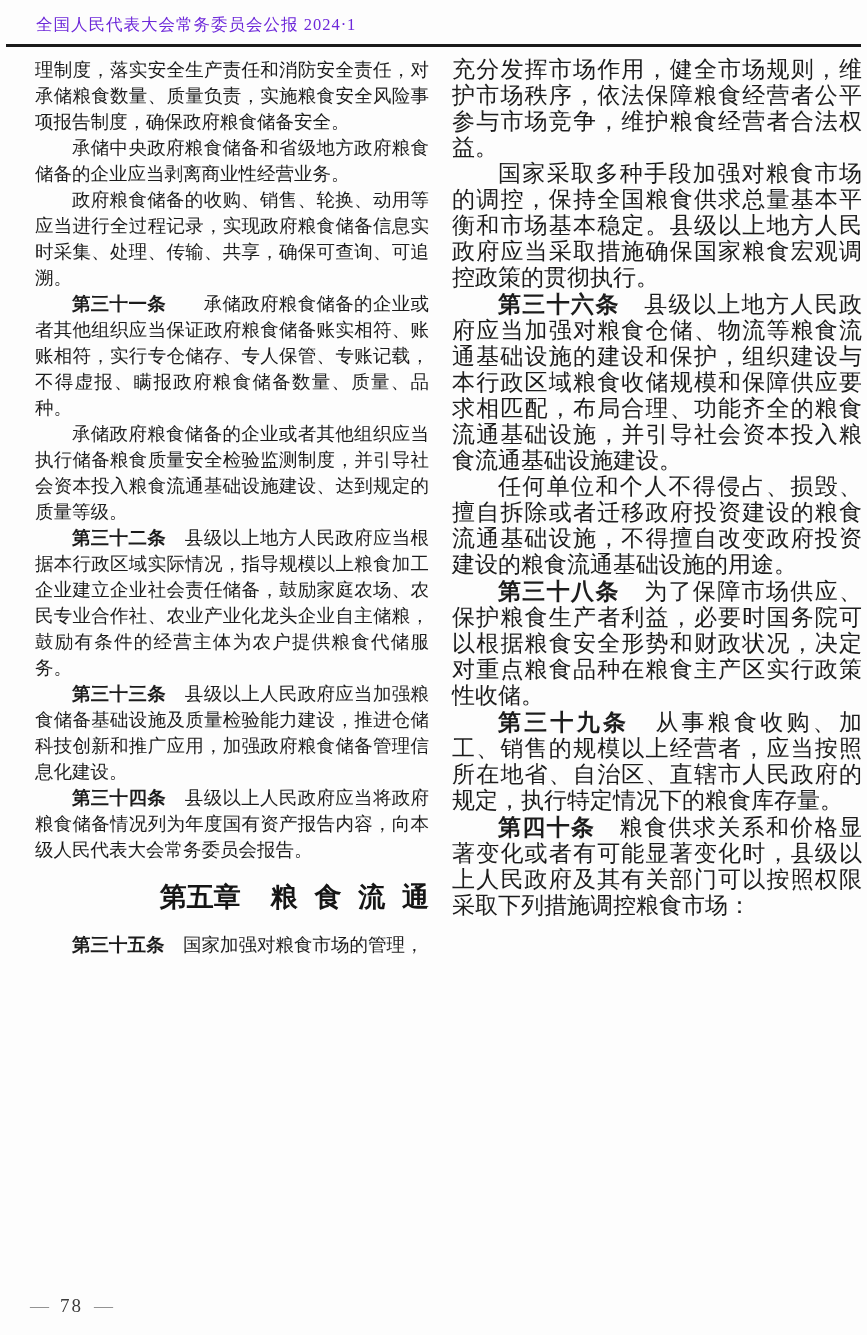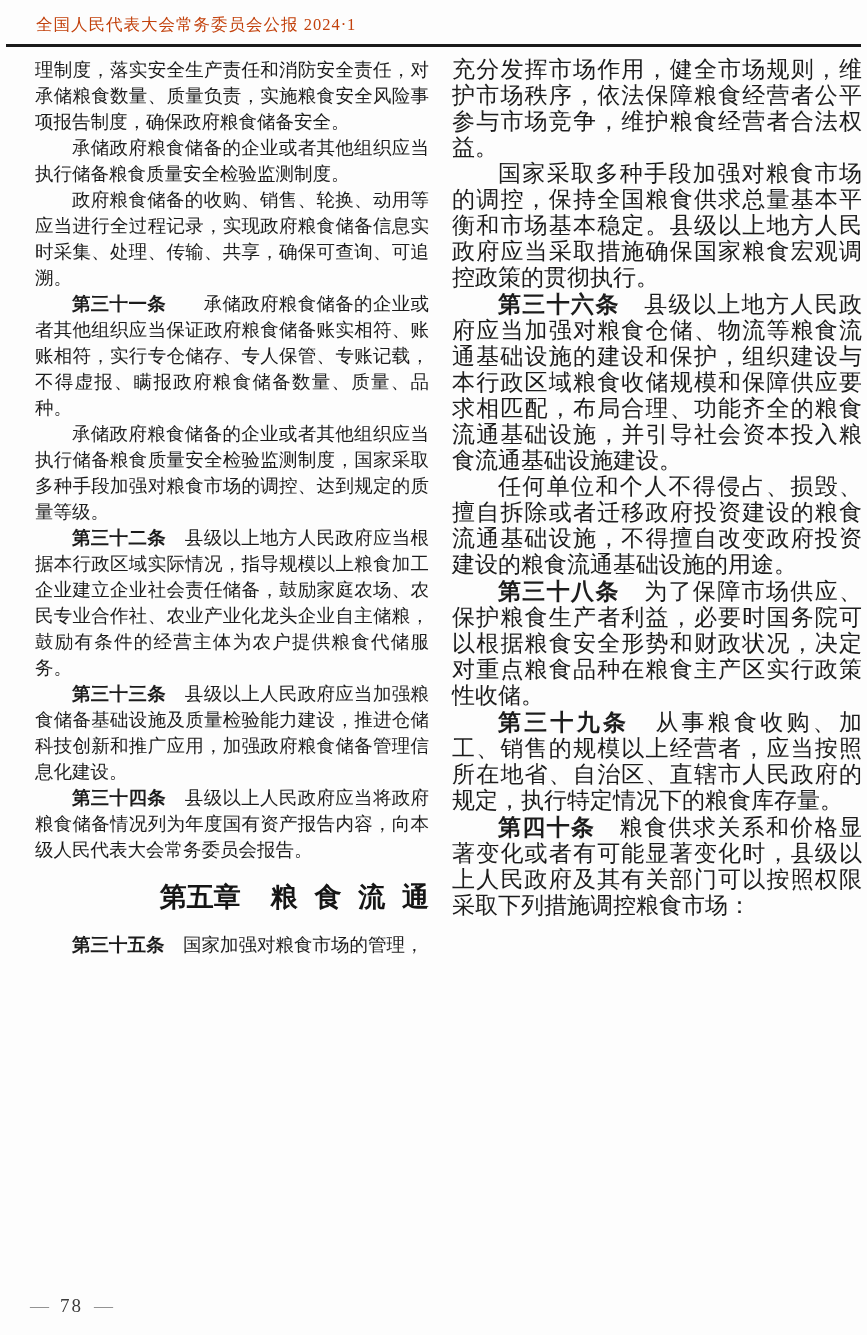--- a/index.html
+++ b/index.html
@@ -12,21 +12,21 @@
     overflow: hidden;
     font-family: "Liberation Serif", "DejaVu Serif", serif;
     color: #1e1e1e;
   }
   .header-title {
     position: absolute;
     left: 36px;
     top: 14px;
     font-size: 16.5px;
     letter-spacing: 1px;
-    color: #c2410c;
+    color: #6d28d9;
     white-space: nowrap;
   }
   .header-rule {
     position: absolute;
     left: 6px;
     top: 44px;
     width: 855px;
     height: 2.6px;
     background: #1a1a1a;
   }
@@ -76,24 +76,24 @@
 </head>
 <body>
 
 <div class="page">
 
   <div class="header-title">全国人民代表大会常务委员会公报 2024·1</div>
   <div class="header-rule"></div>
 
   <div class="col col-left">
     <p>理制度，落实安全生产责任和消防安全责任，对承储粮食数量、质量负责，实施粮食安全风险事项报告制度，确保政府粮食储备安全。</p>
-    <p class="indent">承储政府粮食储备的企业或者其他组织应当执行储备粮食质量安全检验监测制度。</p>
+    <p class="indent">承储中央政府粮食储备和省级地方政府粮食储备的企业应当剥离商业性经营业务。</p>
     <p class="indent">政府粮食储备的收购、销售、轮换、动用等应当进行全过程记录，实现政府粮食储备信息实时采集、处理、传输、共享，确保可查询、可追溯。</p>
     <p class="indent"><b class="article-label">第三十一条</b><span>　　承储政府粮食储备的企业或者其他组织应当保证政府粮食储备账实相符、账账相符，实行专仓储存、专人保管、专账记载，不得虚报、瞒报政府粮食储备数量、质量、品种。</span></p>
-    <p class="indent">承储政府粮食储备的企业或者其他组织应当执行储备粮食质量安全检验监测制度，国家采取多种手段加强对粮食市场的调控、达到规定的质量等级。</p>
+    <p class="indent">承储政府粮食储备的企业或者其他组织应当执行储备粮食质量安全检验监测制度，并引导社会资本投入粮食流通基础设施建设、达到规定的质量等级。</p>
     <p class="indent"><b class="article-label">第三十二条</b><span>　县级以上地方人民政府应当根据本行政区域实际情况，指导规模以上粮食加工企业建立企业社会责任储备，鼓励家庭农场、农民专业合作社、农业产业化龙头企业自主储粮，鼓励有条件的经营主体为农户提供粮食代储服务。</span></p>
     <p class="indent"><b class="article-label">第三十三条</b><span>　县级以上人民政府应当加强粮食储备基础设施及质量检验能力建设，推进仓储科技创新和推广应用，加强政府粮食储备管理信息化建设。</span></p>
     <p class="indent"><b class="article-label">第三十四条</b><span>　县级以上人民政府应当将政府粮食储备情况列为年度国有资产报告内容，向本级人民代表大会常务委员会报告。</span></p>
 
     <div class="chapter"><span class="chapter-number">第五章</span><span class="chapter-gap"></span><span class="chapter-title">粮食流通</span></div>
 
     <p class="indent"><b class="article-label">第三十五条</b><span>　国家加强对粮食市场的管理，</span></p>
   </div>
 
   <div class="col col-right">

